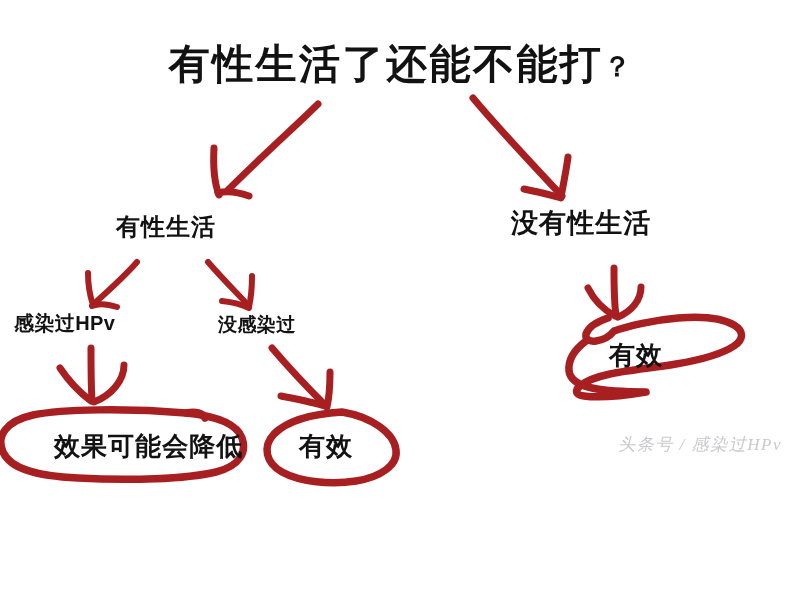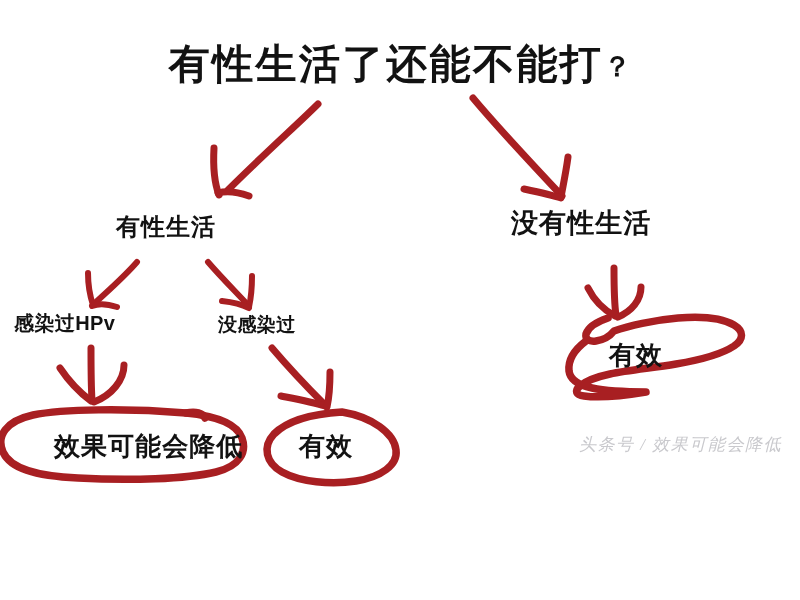--- a/index.html
+++ b/index.html
@@ -200,15 +200,15 @@
   <div class="node-text" id="sub-infected-text">感染过HPv</div>
 
   <div class="node-text" id="sub-notinfected-text">没感染过</div>
 
   <div class="node-text" id="result-reduced-text">效果可能会降低</div>
 
   <div class="node-text" id="result-effective-mid-text">有效</div>
 
   <div class="node-text" id="result-effective-right-text">有效</div>
 
-  <div id="watermark">头条号 / 效果可能会降低</div>
+  <div id="watermark">头条号 / 感染过HPv</div>
 
 </div>
 
 </body></html>

